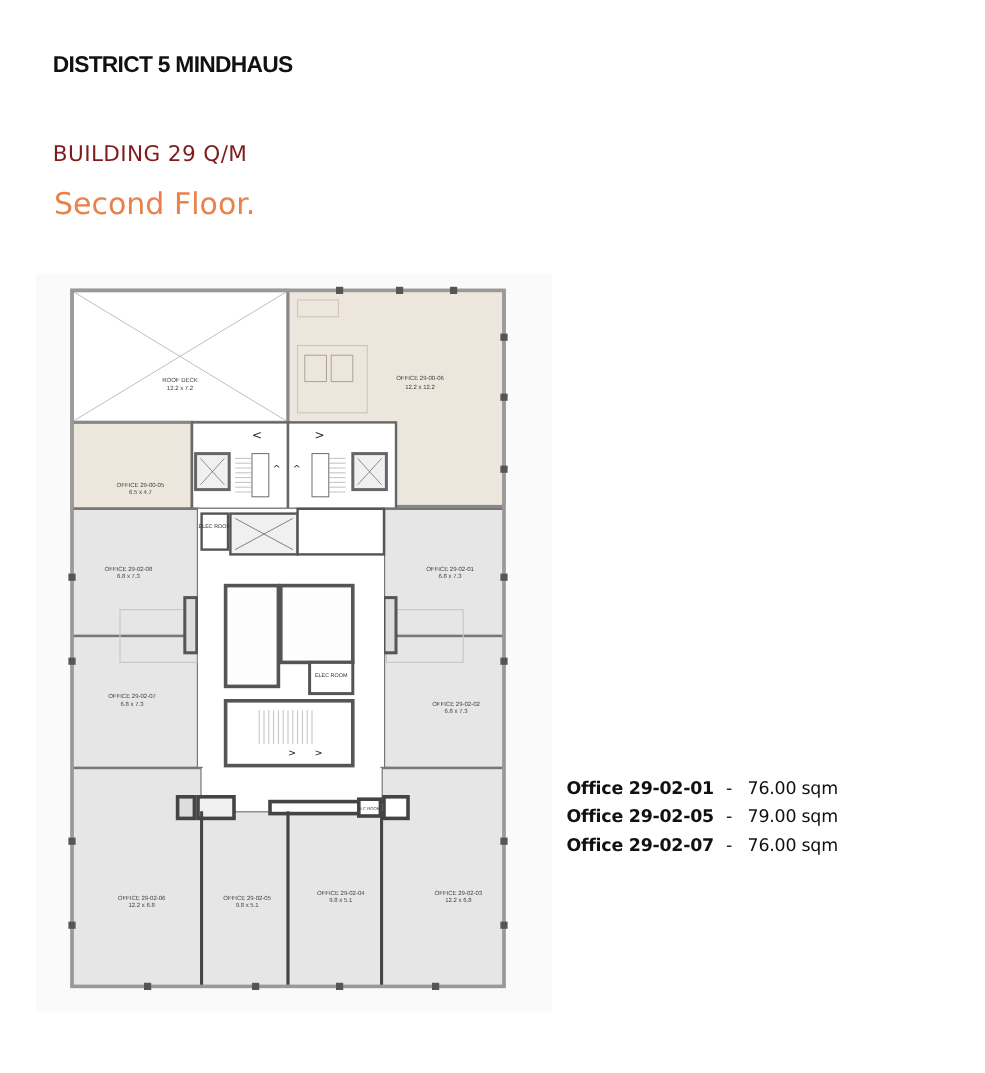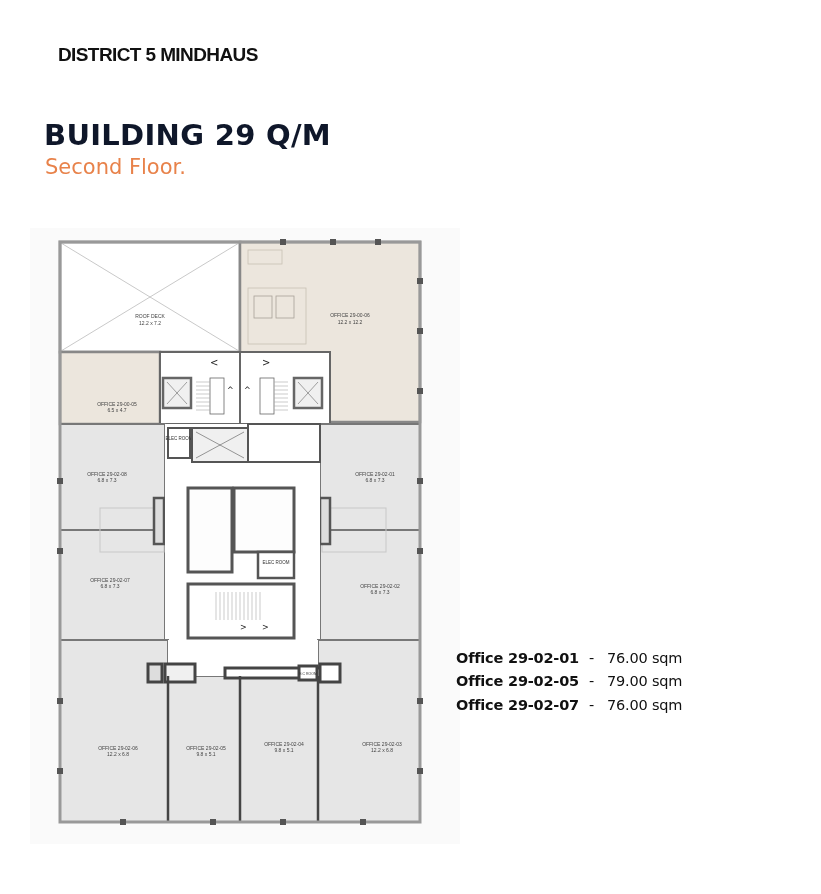--- a/index.html
+++ b/index.html
@@ -1,21 +1,21 @@
 <!DOCTYPE html>
 <html><head>
 <meta charset="utf-8">
 <style>
   html, body { margin: 0; padding: 0; background: #ffffff; }
   body { width: 821px; height: 894px; position: relative; overflow: hidden; font-family: "Liberation Sans", sans-serif; }
-  .brand { position: absolute; left: 44px; top: 44px; font-size: 19px; font-weight: 700; color: #111; letter-spacing: -0.6px; margin-left: 14px; }
-  .building-title { position: absolute; left: 44px; top: 118px; font-size: 29px; font-weight: 700; color: #0f172a; letter-spacing: 0.3px; font-family: "DejaVu Sans", sans-serif; }
-  .floor-subtitle { position: absolute; left: 45px; top: 155px; font-size: 21px; color: #e8824a; font-family: "DejaVu Sans", sans-serif; }
+  .brand { position: absolute; left: 44px; top: 44px; font-size: 19px; font-weight: 700; color: #111; letter-spacing: -0.6px; }
+  .building-title { position: absolute; left: 44px; top: 118px; font-size: 18px; font-weight: 400; color: #7f1d1d; letter-spacing: 0.3px; font-family: "DejaVu Sans", sans-serif; }
+  .floor-subtitle { position: absolute; left: 45px; top: 155px; font-size: 25px; color: #e8824a; font-family: "DejaVu Sans", sans-serif; }
   .plan { position: absolute; left: 30px; top: 228px; width: 430px; height: 616px; }
-  .legend { position: absolute; left: 456px; top: 647px; }
+  .legend { position: absolute; left: 472px; top: 647px; }
   .legend-row { height: 23.4px; line-height: 23.4px; font-size: 14.5px; color: #111; white-space: nowrap; font-family: "DejaVu Sans", sans-serif; }
   .legend-name { font-weight: 700; display: inline-block; width: 133px; letter-spacing: -0.2px; }
   .legend-sep { display: inline-block; width: 18px; }
   .legend-area { letter-spacing: -0.2px; }
   .room-label { font-family: "Liberation Sans", sans-serif; font-size: 5px; fill: #444; text-anchor: middle; }
 </style>
 </head>
 <body>
 
 <div class="brand">DISTRICT 5 MINDHAUS</div>

